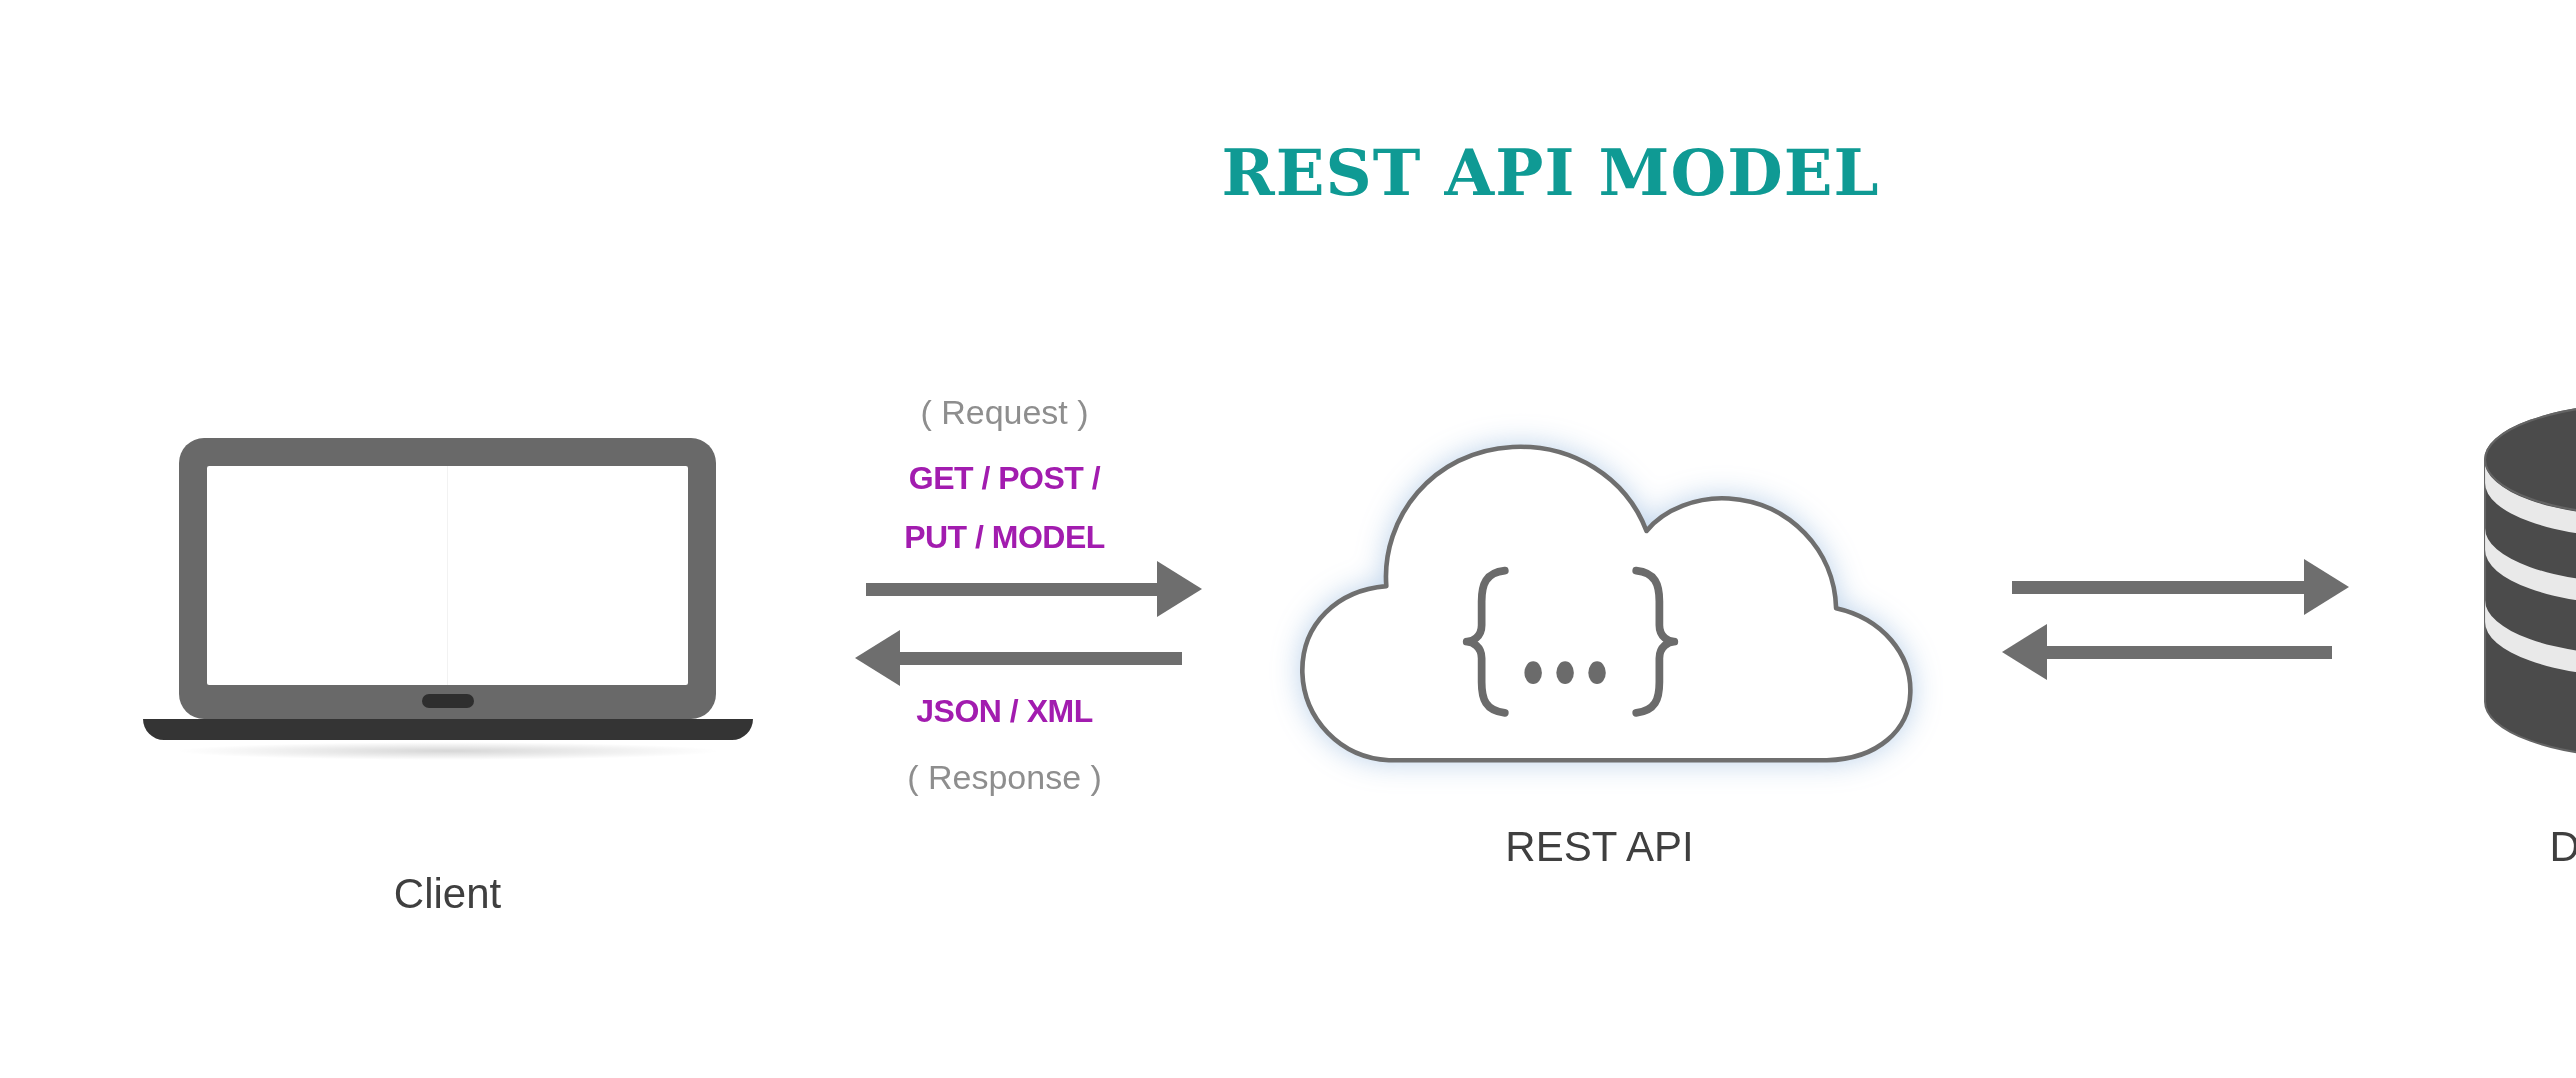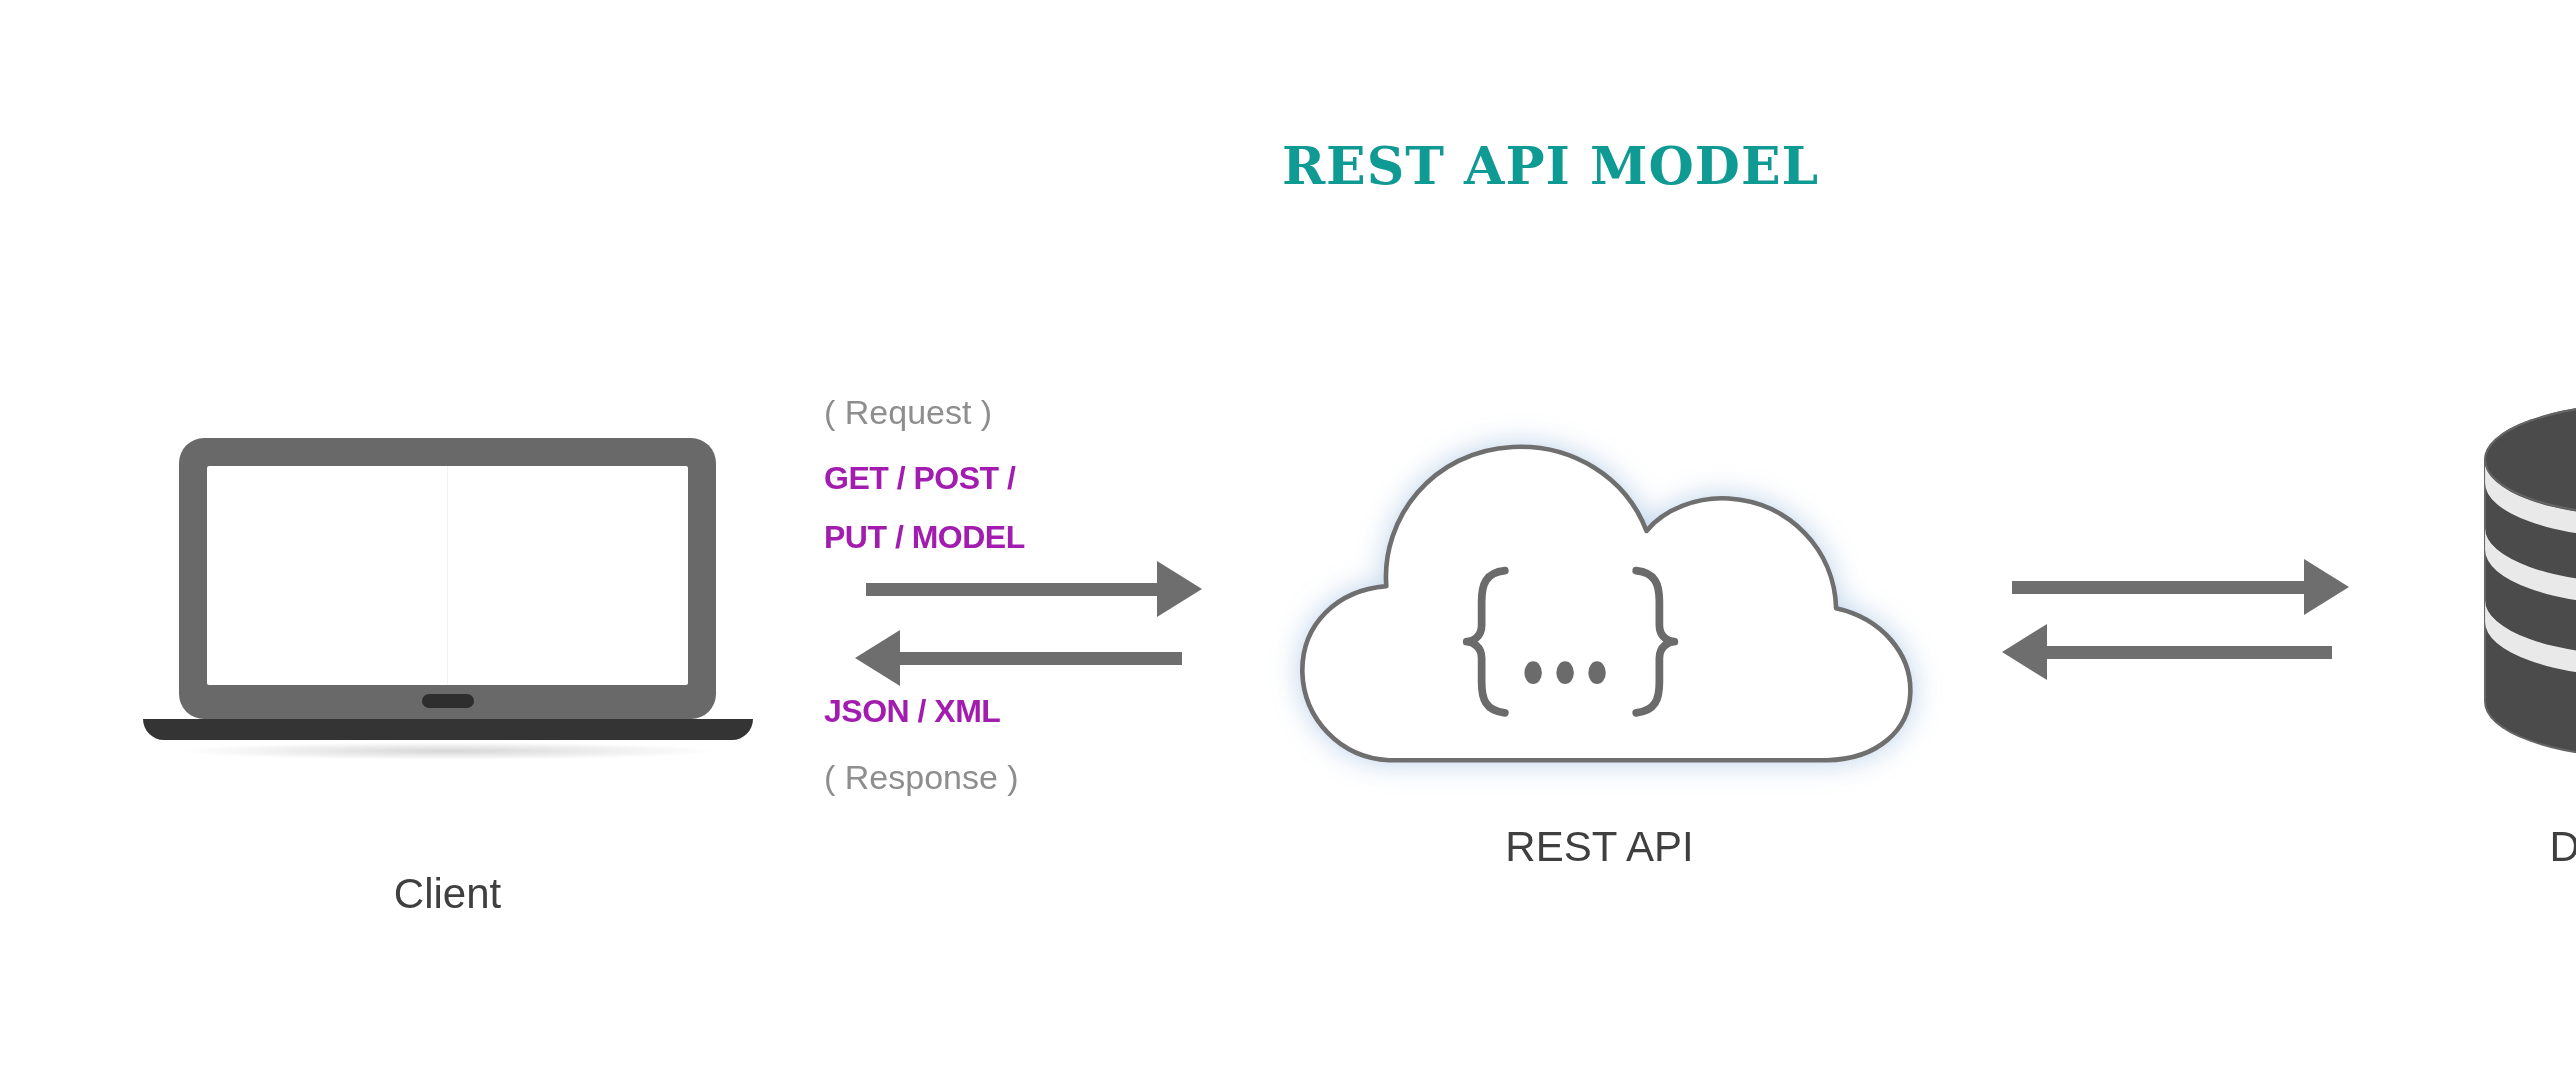--- a/index.html
+++ b/index.html
@@ -19,21 +19,21 @@
   }
   
   .title {
     position: absolute;
     left: 1190px;
     top: 135px;
     width: 721px;
     text-align: center;
     font-family: "DejaVu Serif", serif;
     font-weight: 700;
-    font-size: 52px;
+    font-size: 64px;
     letter-spacing: 1px;
     color: #0f9a94;
     white-space: nowrap;
   }
   
   .node-label {
     position: absolute;
     top: 823px;
     width: 361px;
     text-align: center;
@@ -93,21 +93,21 @@
     left: 31px; top: 304px;
     width: 548px; height: 17.5px;
     background: radial-gradient(ellipse at center, rgba(0,0,0,0.16) 0%, rgba(0,0,0,0.0) 70%);
   }
 
   
   .flow-text {
     position: absolute;
     left: 824px;
     width: 361px;
-    text-align: left;
+    text-align: center;
     white-space: nowrap;
     line-height: 1;
   }
   .annotation {
     font-size: 34px;
     color: #8e8e8e;
     font-weight: 400;
   }
   .methods {
     font-size: 32px;

